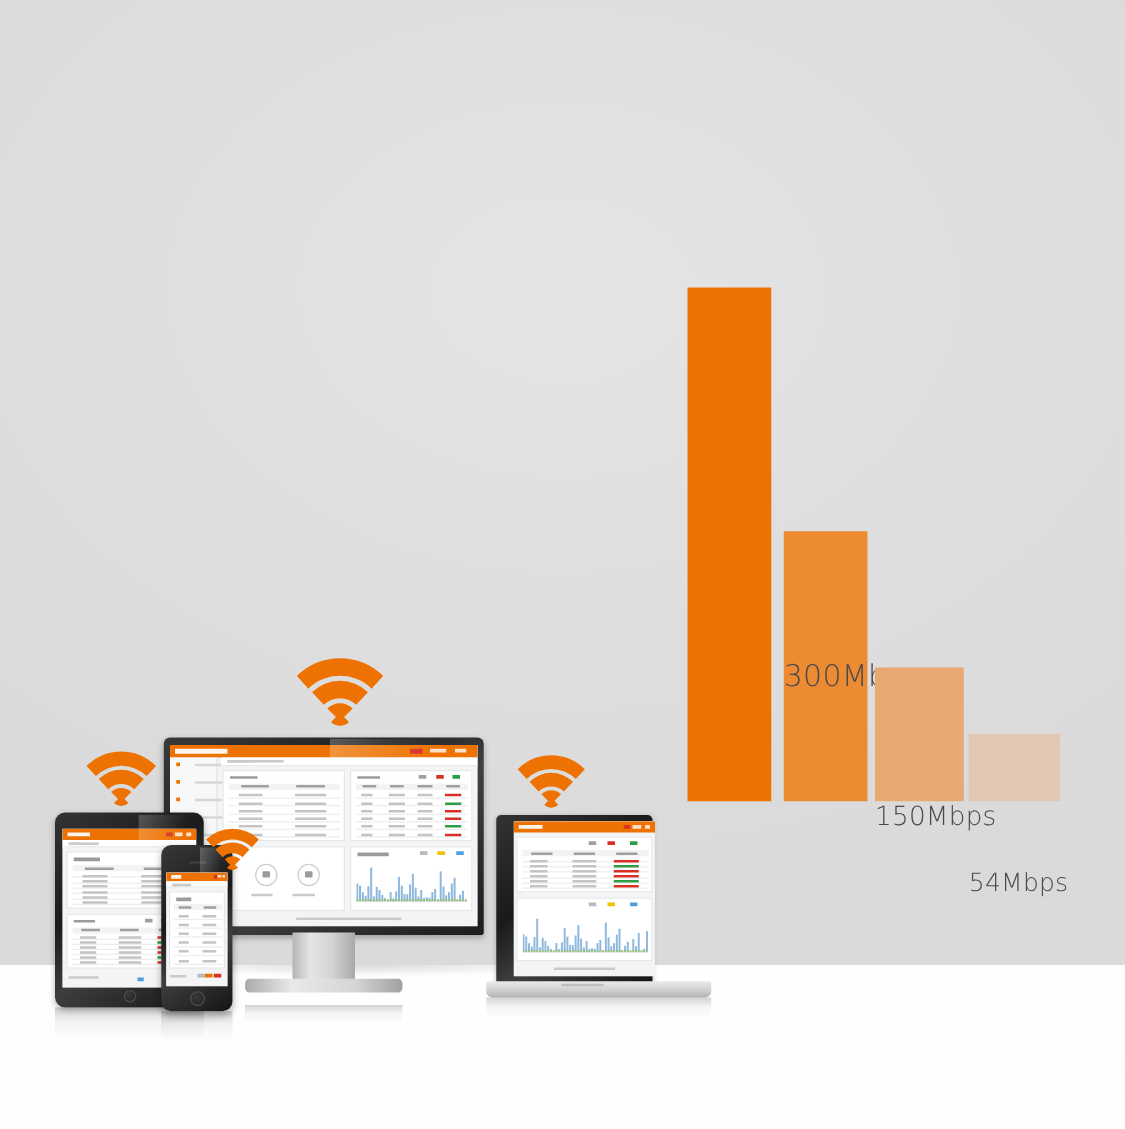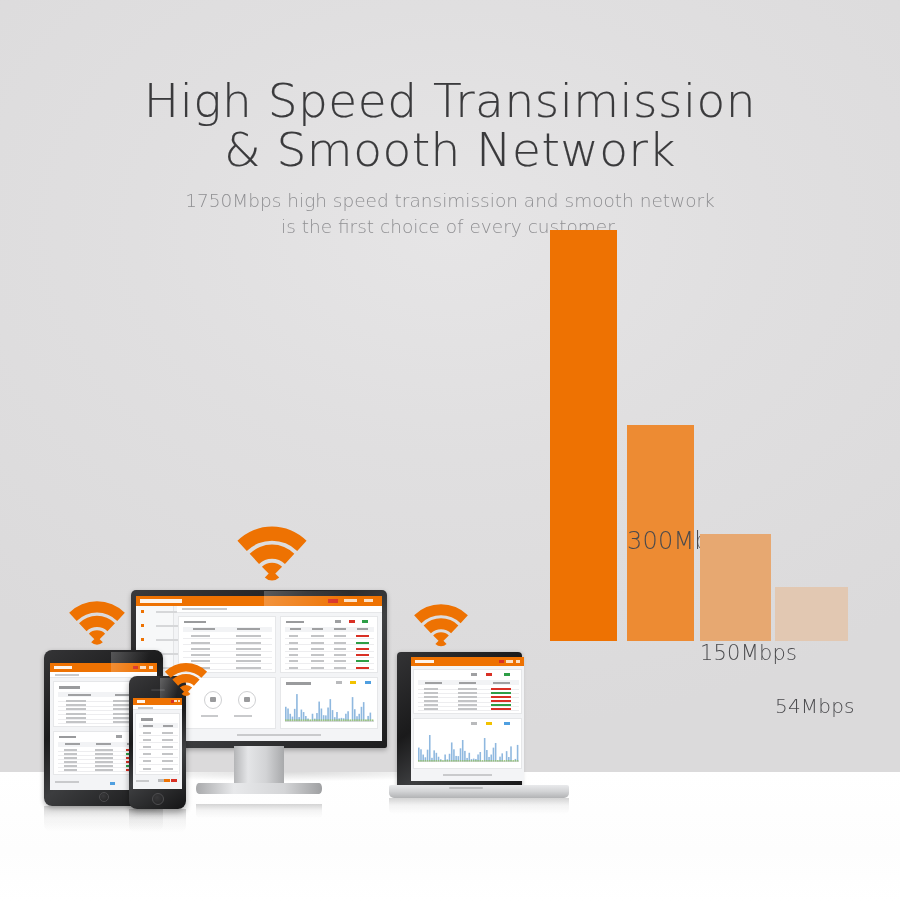--- a/index.html
+++ b/index.html
@@ -187,28 +187,20 @@
 </style>
 </head>
 <body>
 
 <div id="stage">
 
   <div class="bg-wall"></div>
   <div class="bg-floor"></div>
   <div class="floor-shadow"></div>
 
-  <div class="headline-wrap">
-    <div class="headline">High Speed Transimission</div>
-    <div class="headline">&amp; Smooth Network</div>
-  </div>
-  <div class="subhead">
-    <div>1750Mbps high speed transimission and smooth network</div>
-    <div>is the first choice of every customer.</div>
-  </div>
 
   <div class="chart" id="chart">
       <div class="bar" style="left: 550px; width: 67px; height: 411px;">
         <div class="bar-fill" style="background: rgb(238, 114, 2);"></div>
       </div>
       <div class="bar" style="left: 627px; width: 67px; height: 216px;">
         <div class="bar-fill" style="background: rgb(237, 139, 51);"></div>
       </div>
       <div class="bar-label" style="left: 627px; top: 527px; font-size: 24px; line-height: 28px;">300Mbps</div>
       <div class="bar" style="left: 700px; width: 71px; height: 107px;">

